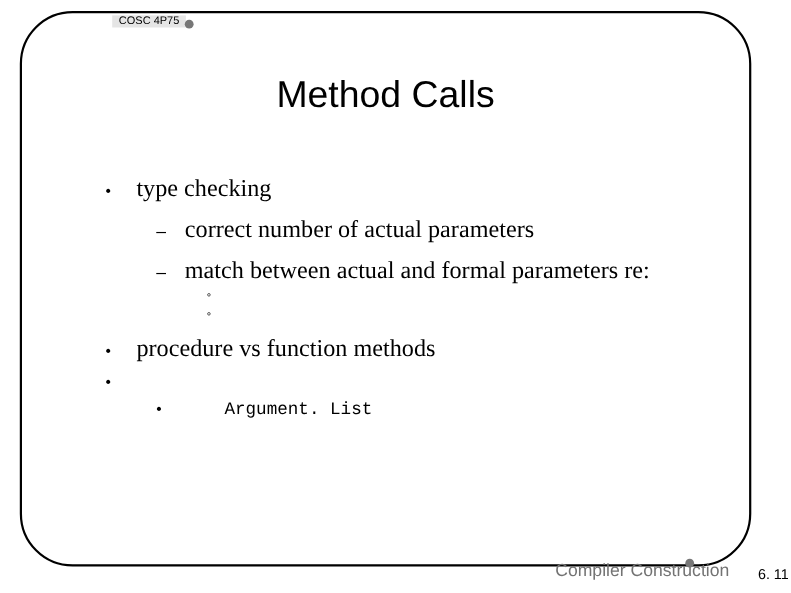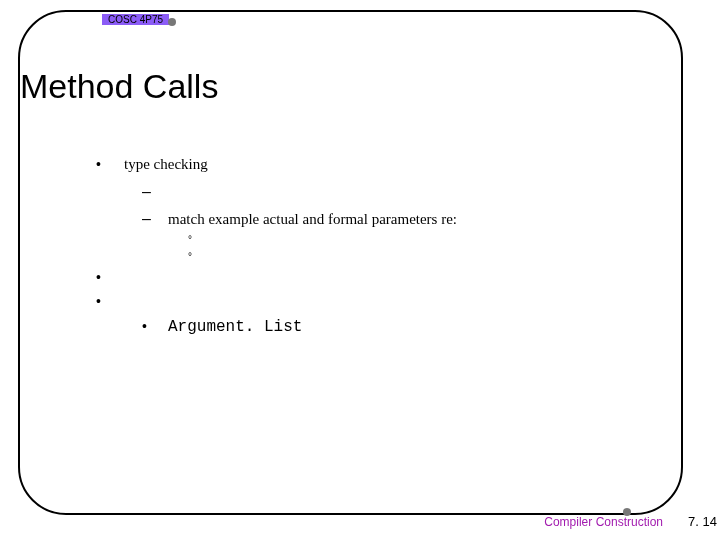--- a/index.html
+++ b/index.html
@@ -18,39 +18,39 @@
     width: 665px;
     height: 505px;
     border: 2px solid #000;
     border-radius: 48px;
     background: #fff;
   }
   .course-label {
     position: absolute;
     top: 2px;
     left: 82px;
-    background: #8b5cf6;
+    background: #e5e5e5;
     padding: 0 6px;
     font-size: 10px;
     color: #000;
   }
   .dot {
     position: absolute;
     width: 8px;
     height: 8px;
     border-radius: 50%;
   }
   .dot-top { top: 6px; left: 148px; background: #777; }
   .dot-bottom { bottom: -3px; right: 50px; background: #777; }
   .title {
     position: absolute;
     top: 55px;
     left: 0;
     width: 100%;
-    text-align: left;
+    text-align: center;
     font-size: 34px;
     font-weight: normal;
     color: #000;
   }
   .content {
     position: absolute;
     top: 140px;
     left: 76px;
     width: 560px;
     font-size: 16px;
@@ -65,28 +65,28 @@
     flex-shrink: 0;
     text-align: left;
   }
   .lvl1 .b-sym { font-size: 14px; }
   .lvl2 { margin-left: 46px; }
   .lvl2 .b-sym { width: 26px; }
   .lvl3 { margin-left: 92px; }
   .lvl3 .b-sym { width: 26px; font-size: 10px; position: relative; top: -1px; }
   .lvl2b { margin-left: 46px; }
   .lvl2b .b-sym { width: 26px; font-size: 14px; }
-  .serif { font-family: "Times New Roman", Times, serif; font-size: 15px; }
-  .mono { font-family: "Courier New", Courier, monospace; font-size: 16px; }
+  .serif { font-family: "Times New Roman", Times, serif; font-size: 22px; }
+  .mono { font-family: "Courier New", Courier, monospace; font-size: 16px; margin-left: 36px; }
   .footer {
     position: absolute;
     bottom: 10px;
     right: 56px;
-    font-size: 12px;
-    color: #a21caf;
+    font-size: 16px;
+    color: #737373;
     margin-left: 48px;
   }
   .pagenum {
     position: absolute;
     bottom: 10px;
     right: 2px;
     font-size: 13px;
     color: #000;
   }
 </style>
@@ -100,38 +100,40 @@
 
   <div class="title">Method Calls</div>
 
   <div class="content">
     <div class="bullet-row lvl1">
       <span class="b-sym">•</span>
       <span class="serif">type checking</span>
     </div>
     <div class="bullet-row lvl2">
       <span class="b-sym">–</span>
+      <span class="serif">correct number of actual parameters</span>
     </div>
     <div class="bullet-row lvl2">
       <span class="b-sym">–</span>
-      <span class="serif">match example actual and formal parameters re:</span>
+      <span class="serif">match between actual and formal parameters re:</span>
     </div>
     <div class="bullet-row lvl3">
       <span class="b-sym">°</span>
     </div>
     <div class="bullet-row lvl3">
       <span class="b-sym">°</span>
     </div>
     <div class="bullet-row lvl1">
       <span class="b-sym">•</span>
+      <span class="serif">procedure vs function methods</span>
     </div>
     <div class="bullet-row lvl1">
       <span class="b-sym">•</span>
     </div>
     <div class="bullet-row lvl2b">
       <span class="b-sym">•</span>
       <span class="mono">Argument. List</span>
     </div>
   </div>
 </div>
 
 <div class="footer">Compiler Construction</div>
-<div class="pagenum">7. 14</div>
+<div class="pagenum">6. 11</div>
 
 </body></html>

